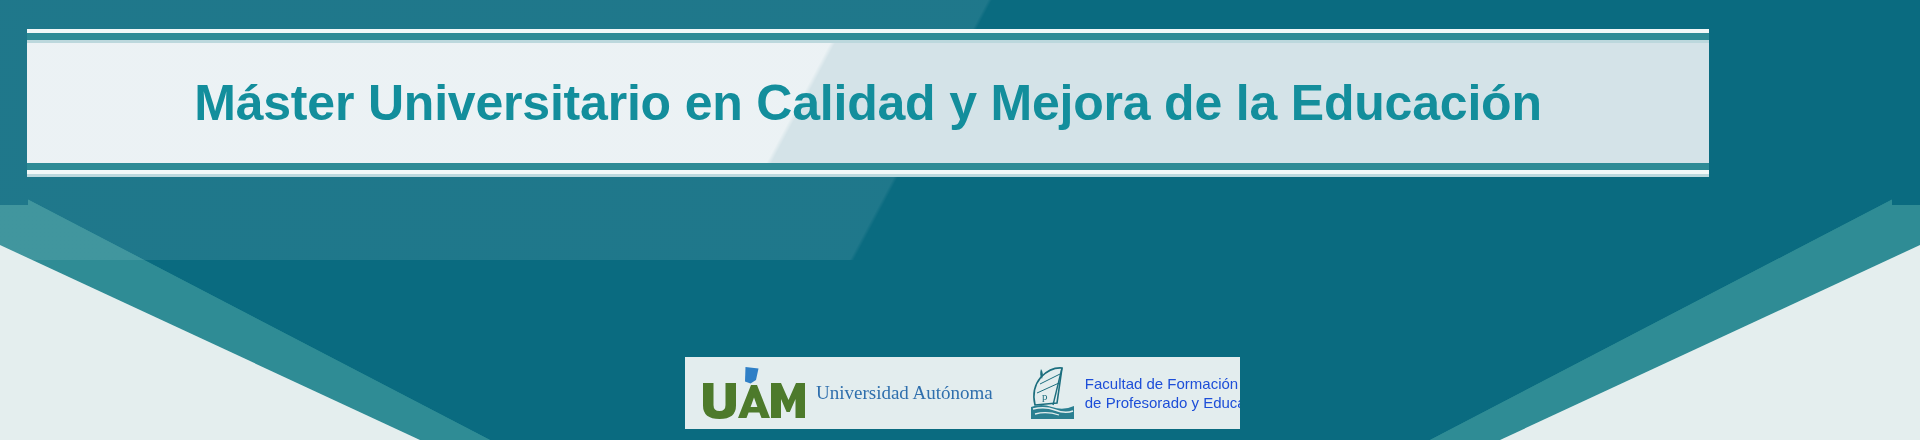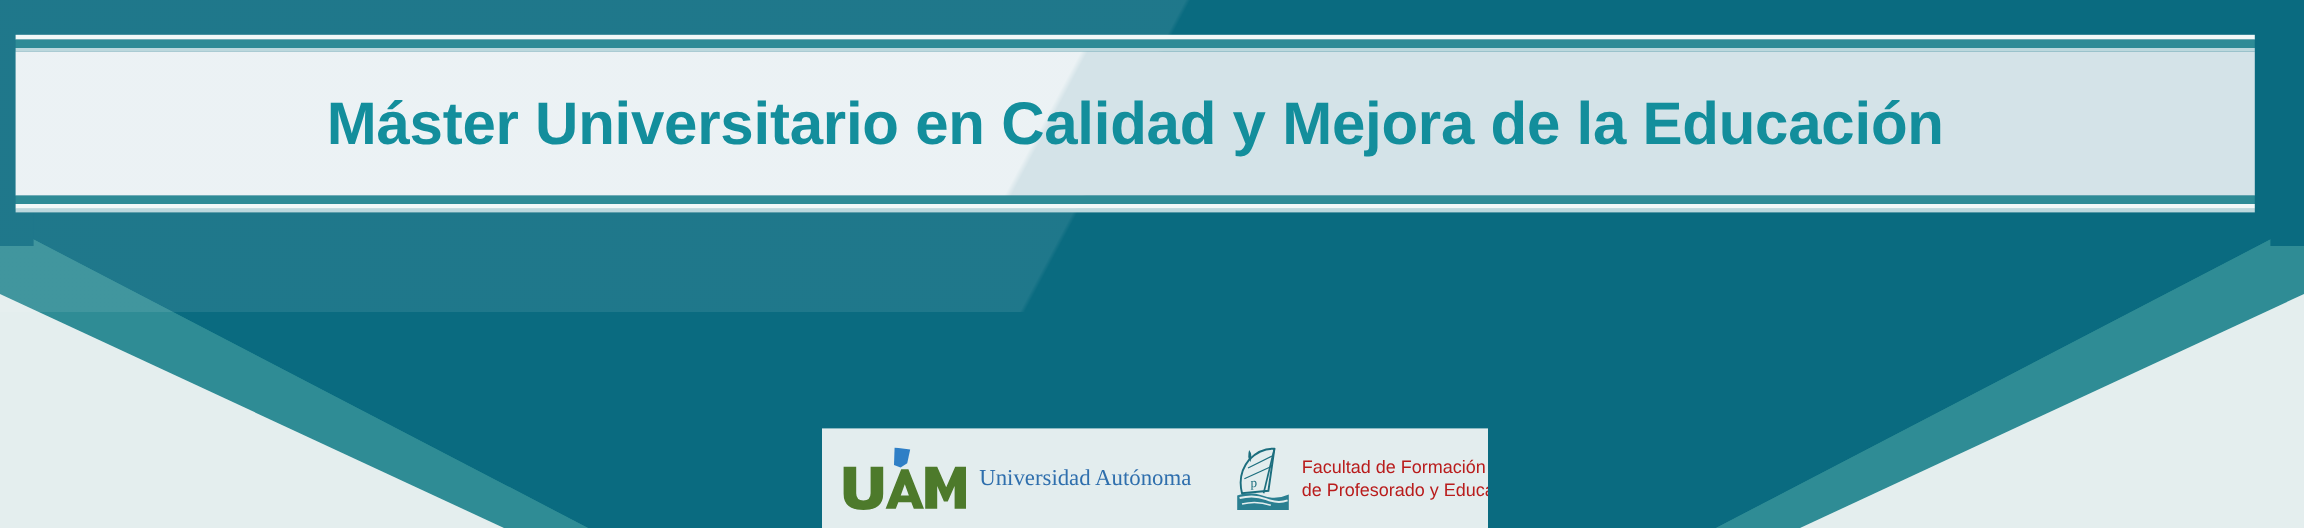--- a/index.html
+++ b/index.html
@@ -57,21 +57,21 @@
   }
   
   .bg-sheen{
     position:absolute;left:0;top:0;width:1920px;height:260px;
     background:linear-gradient(118deg, rgba(255,255,255,0.085) 0%, rgba(255,255,255,0.085) 48%, rgba(0,0,0,0.0) 48.2%);
     pointer-events:none;
   }
 
   
   .title-plate{
-    position:absolute;left:13px;top:29px;width:1866px;height:148px;
+    position:absolute;left:27px;top:29px;width:1682px;height:148px;
   }
   .rule{position:absolute;left:0;width:100%;}
   .rule-thin{height:4px;background:#f2f8f8;}
   .rule-thick{height:7px;background:#2e8b96;}
   .rule-hair{height:3px;background:#bcd8dd;}
 
   .title-top-a{top:0px;}
   .title-top-b{top:4px;}
   .title-top-c{top:11px;}
 
@@ -95,21 +95,21 @@
     color:#138e9c;
     font-size:50px;
     font-weight:bold;
     letter-spacing:-0.2px;
     white-space:nowrap;
     z-index:2;
   }
 
   
   .logo-plate{
-    position:absolute;left:685px;top:357px;width:555px;height:83px;
+    position:absolute;left:685px;top:357px;width:555px;height:72px;
     background:#e3edee;
     display:flex;align-items:center;
     box-sizing:border-box;
     padding:0 16px;
     overflow:hidden;
   }
   .logo-group{display:flex;align-items:center;}
 
   
   .uam-mark{position:relative;width:104px;height:52px;flex:none;}
@@ -124,21 +124,21 @@
     white-space:nowrap;
   }
 
   .sep-gap{width:36px;flex:none;}
 
   .fac-icon{width:47px;height:56px;flex:none;}
   .fac-icon svg{display:block;}
 
   .fac-words{
     margin-left:9px;
-    color:#b91c1c;
+    color:#1d4ed8;
     font-size:15px;
     line-height:19px;
     white-space:nowrap;
   }
 </style>
 </head>
 <body>
 
 <div class="stage">
 

